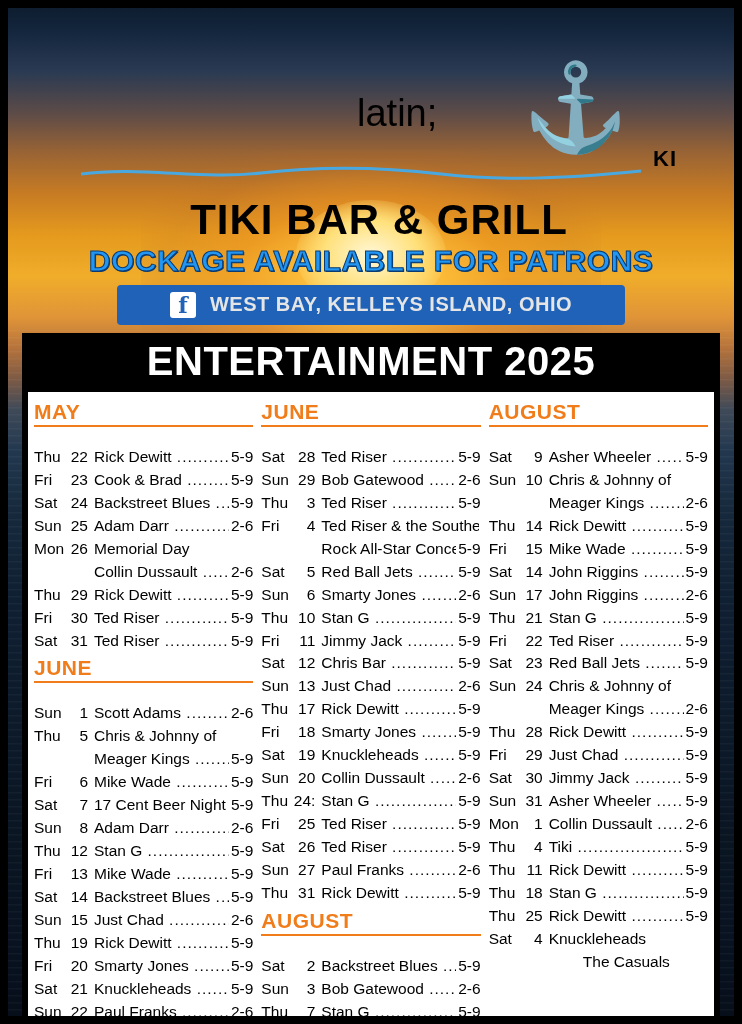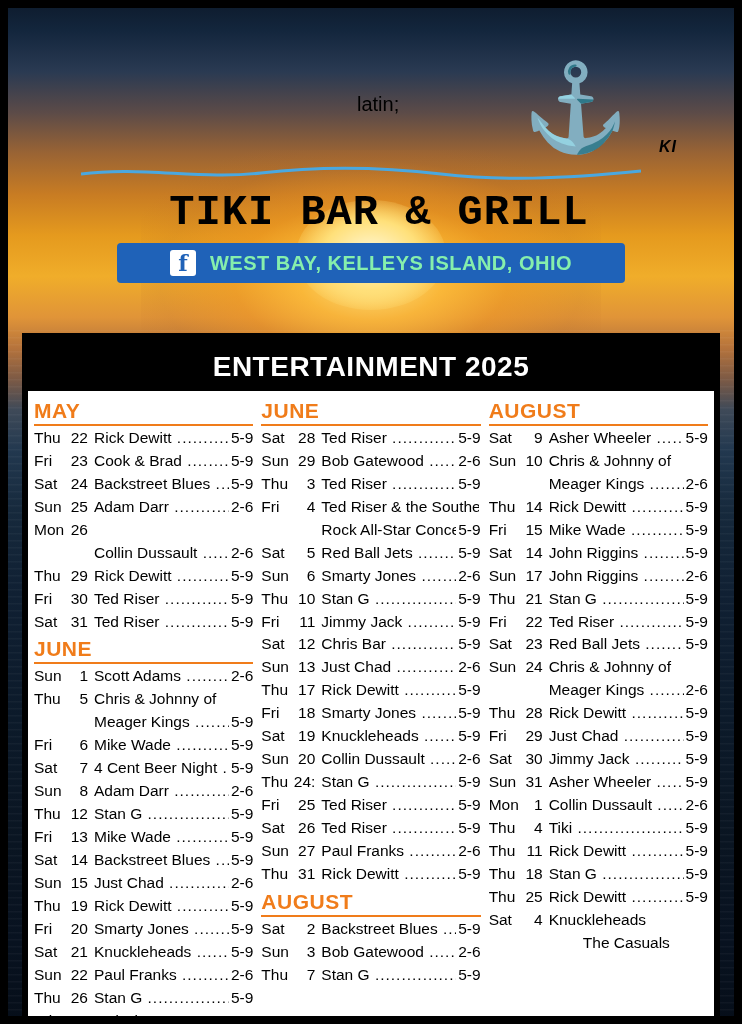--- a/index.html
+++ b/index.html
@@ -113,53 +113,52 @@
     line-height: 1;
     color: #000;
     letter-spacing: 2px;
     text-shadow: 0 2px 0 rgba(0,0,0,0.25);
   }
   .wb-script .w1 { margin-right: 120px; }
   .bird {
     position: absolute;
     left: 336px;
     top: 76px;
-    font-size: 20px;
+    font-size: 38px;
     color: #000;
     line-height: 1;
     text-align: right;
   }
   .anchor-mark {
     position: absolute;
     right: 92px;
     top: 46px;
     font-size: 86px;
     color: #000;
     line-height: 1;
   }
   .ki-mark {
     position: absolute;
     right: 44px;
-    top: 120px;
-    font-size: 16px;
+    top: 128px;
+    font-size: 22px;
     font-weight: bold;
     color: #000;
     letter-spacing: 1px;
-    font-style: italic;
   }
   .wave-line {
     position: absolute;
     left: 60px;
     top: 148px;
     width: 560px;
     height: 14px;
   }
   .tiki-line {
-    margin-top: 11px;
-    font-family: Liberation Mono, monospace;
+    margin-top: 18px;
+    font-family: Liberation Sans, sans-serif;
     font-weight: bold;
     font-size: 42px;
     color: #000;
     letter-spacing: 1px;
     text-transform: uppercase;
     padding-left: 16px;
   }
   .dockage-line, .indoor-line {
     font-family: "Liberation Sans", sans-serif;
     font-weight: bold;
@@ -188,42 +187,42 @@
     background: #fff;
     border-radius: 3px;
     color: #1f62b8;
     font-family: "DejaVu Serif", serif;
     font-weight: bold;
     font-size: 22px;
     line-height: 26px;
     text-align: center;
   }
   .fb-text {
-    color: #86efac;
+    color: #e5e5e5;
     font-weight: bold;
     font-size: 20px;
     letter-spacing: 0.5px;
     text-transform: uppercase;
   }
 
   
   .panel {
     position: absolute;
     left: 22px;
     top: 333px;
     width: 698px;
     background: #000;
     padding: 0 0 4px 0;
   }
   .panel-title {
     text-align: center;
     color: #fff;
     font-weight: bold;
-    font-size: 28px;
-    padding: 18px 0 8px;
+    font-size: 40px;
+    padding: 6px 0 8px;
     letter-spacing: 0.5px;
   }
   .sched {
     background: #fff;
     margin: 0 6px 6px 6px;
     padding: 8px 6px 6px 6px;
     display: flex;
     gap: 8px;
   }
   .col {
@@ -231,21 +230,21 @@
     min-width: 0;
   }
   .month-head {
     color: #f07c1a;
     font-weight: bold;
     font-size: 21px;
     letter-spacing: 0.5px;
     text-transform: uppercase;
     border-bottom: 2px solid #f07c1a;
     padding-bottom: 1px;
-    margin: 4px 0 1px 0;
+    margin: 4px 0 19px 0;
   }
   .month-head.first { margin-top: 0; }
   .row {
     display: flex;
     align-items: baseline;
     font-size: 15.5px;
     color: #000;
     line-height: 1.48;
     white-space: nowrap;
   }
@@ -289,20 +288,21 @@
     <div class="wb-logo">
       <div class="bird">
 latin;</div>
       <div class="anchor-mark">⚓</div>
       <div class="ki-mark">KI</div>
       <svg class="wave-line" viewBox="0 0 560 14" preserveAspectRatio="none">
         <path d="M0 8 C 60 0, 120 14, 180 7 S 300 1, 360 8 S 480 13, 560 5" stroke="#4aa8e0" stroke-width="3" fill="none"></path>
       </svg>
     </div>
     <div class="tiki-line">Tiki Bar &amp; Grill</div>
+    <div class="dockage-line">Dockage Available for Patrons</div>
     <div class="fb-bar">
       <div class="fb-icon">f</div>
       <div class="fb-text">West Bay, Kelleys Island, Ohio</div>
     </div>
   </div>
 
   <div class="panel">
     <div class="panel-title">ENTERTAINMENT 2025</div>
     <div class="sched" id="sched">
         <div class="col">
@@ -327,20 +327,21 @@
           </div>
           <div class="row">
             <span class="day">Sun</span>
             <span class="date">25</span>
             <span class="act"><span>Adam Darr</span><span class="dots"> ........................................</span></span>
             <span class="time">2-6</span>
           </div>
           <div class="row">
             <span class="day">Mon</span>
             <span class="date">26</span>
+            <span class="act"><span>Memorial Day</span></span>
             <span class="time"></span>
           </div>
           <div class="row cont">
             <span class="day"></span>
             <span class="date"></span>
             <span class="act"><span>Collin Dussault</span><span class="dots"> ........................................</span></span>
             <span class="time">2-6</span>
           </div>
           <div class="row">
             <span class="day">Thu</span>
@@ -381,21 +382,21 @@
           </div>
           <div class="row">
             <span class="day">Fri</span>
             <span class="date">6</span>
             <span class="act"><span>Mike Wade</span><span class="dots"> ........................................</span></span>
             <span class="time">5-9</span>
           </div>
           <div class="row">
             <span class="day">Sat</span>
             <span class="date">7</span>
-            <span class="act"><span>4 Cent Beer Night</span><span class="dots"> ........................................</span></span>
+            <span class="act"><span>17 Cent Beer Night</span><span class="dots"> ........................................</span></span>
             <span class="time">5-9</span>
           </div>
           <div class="row">
             <span class="day">Sun</span>
             <span class="date">8</span>
             <span class="act"><span>Adam Darr</span><span class="dots"> ........................................</span></span>
             <span class="time">2-6</span>
           </div>
           <div class="row">
             <span class="day">Thu</span>

